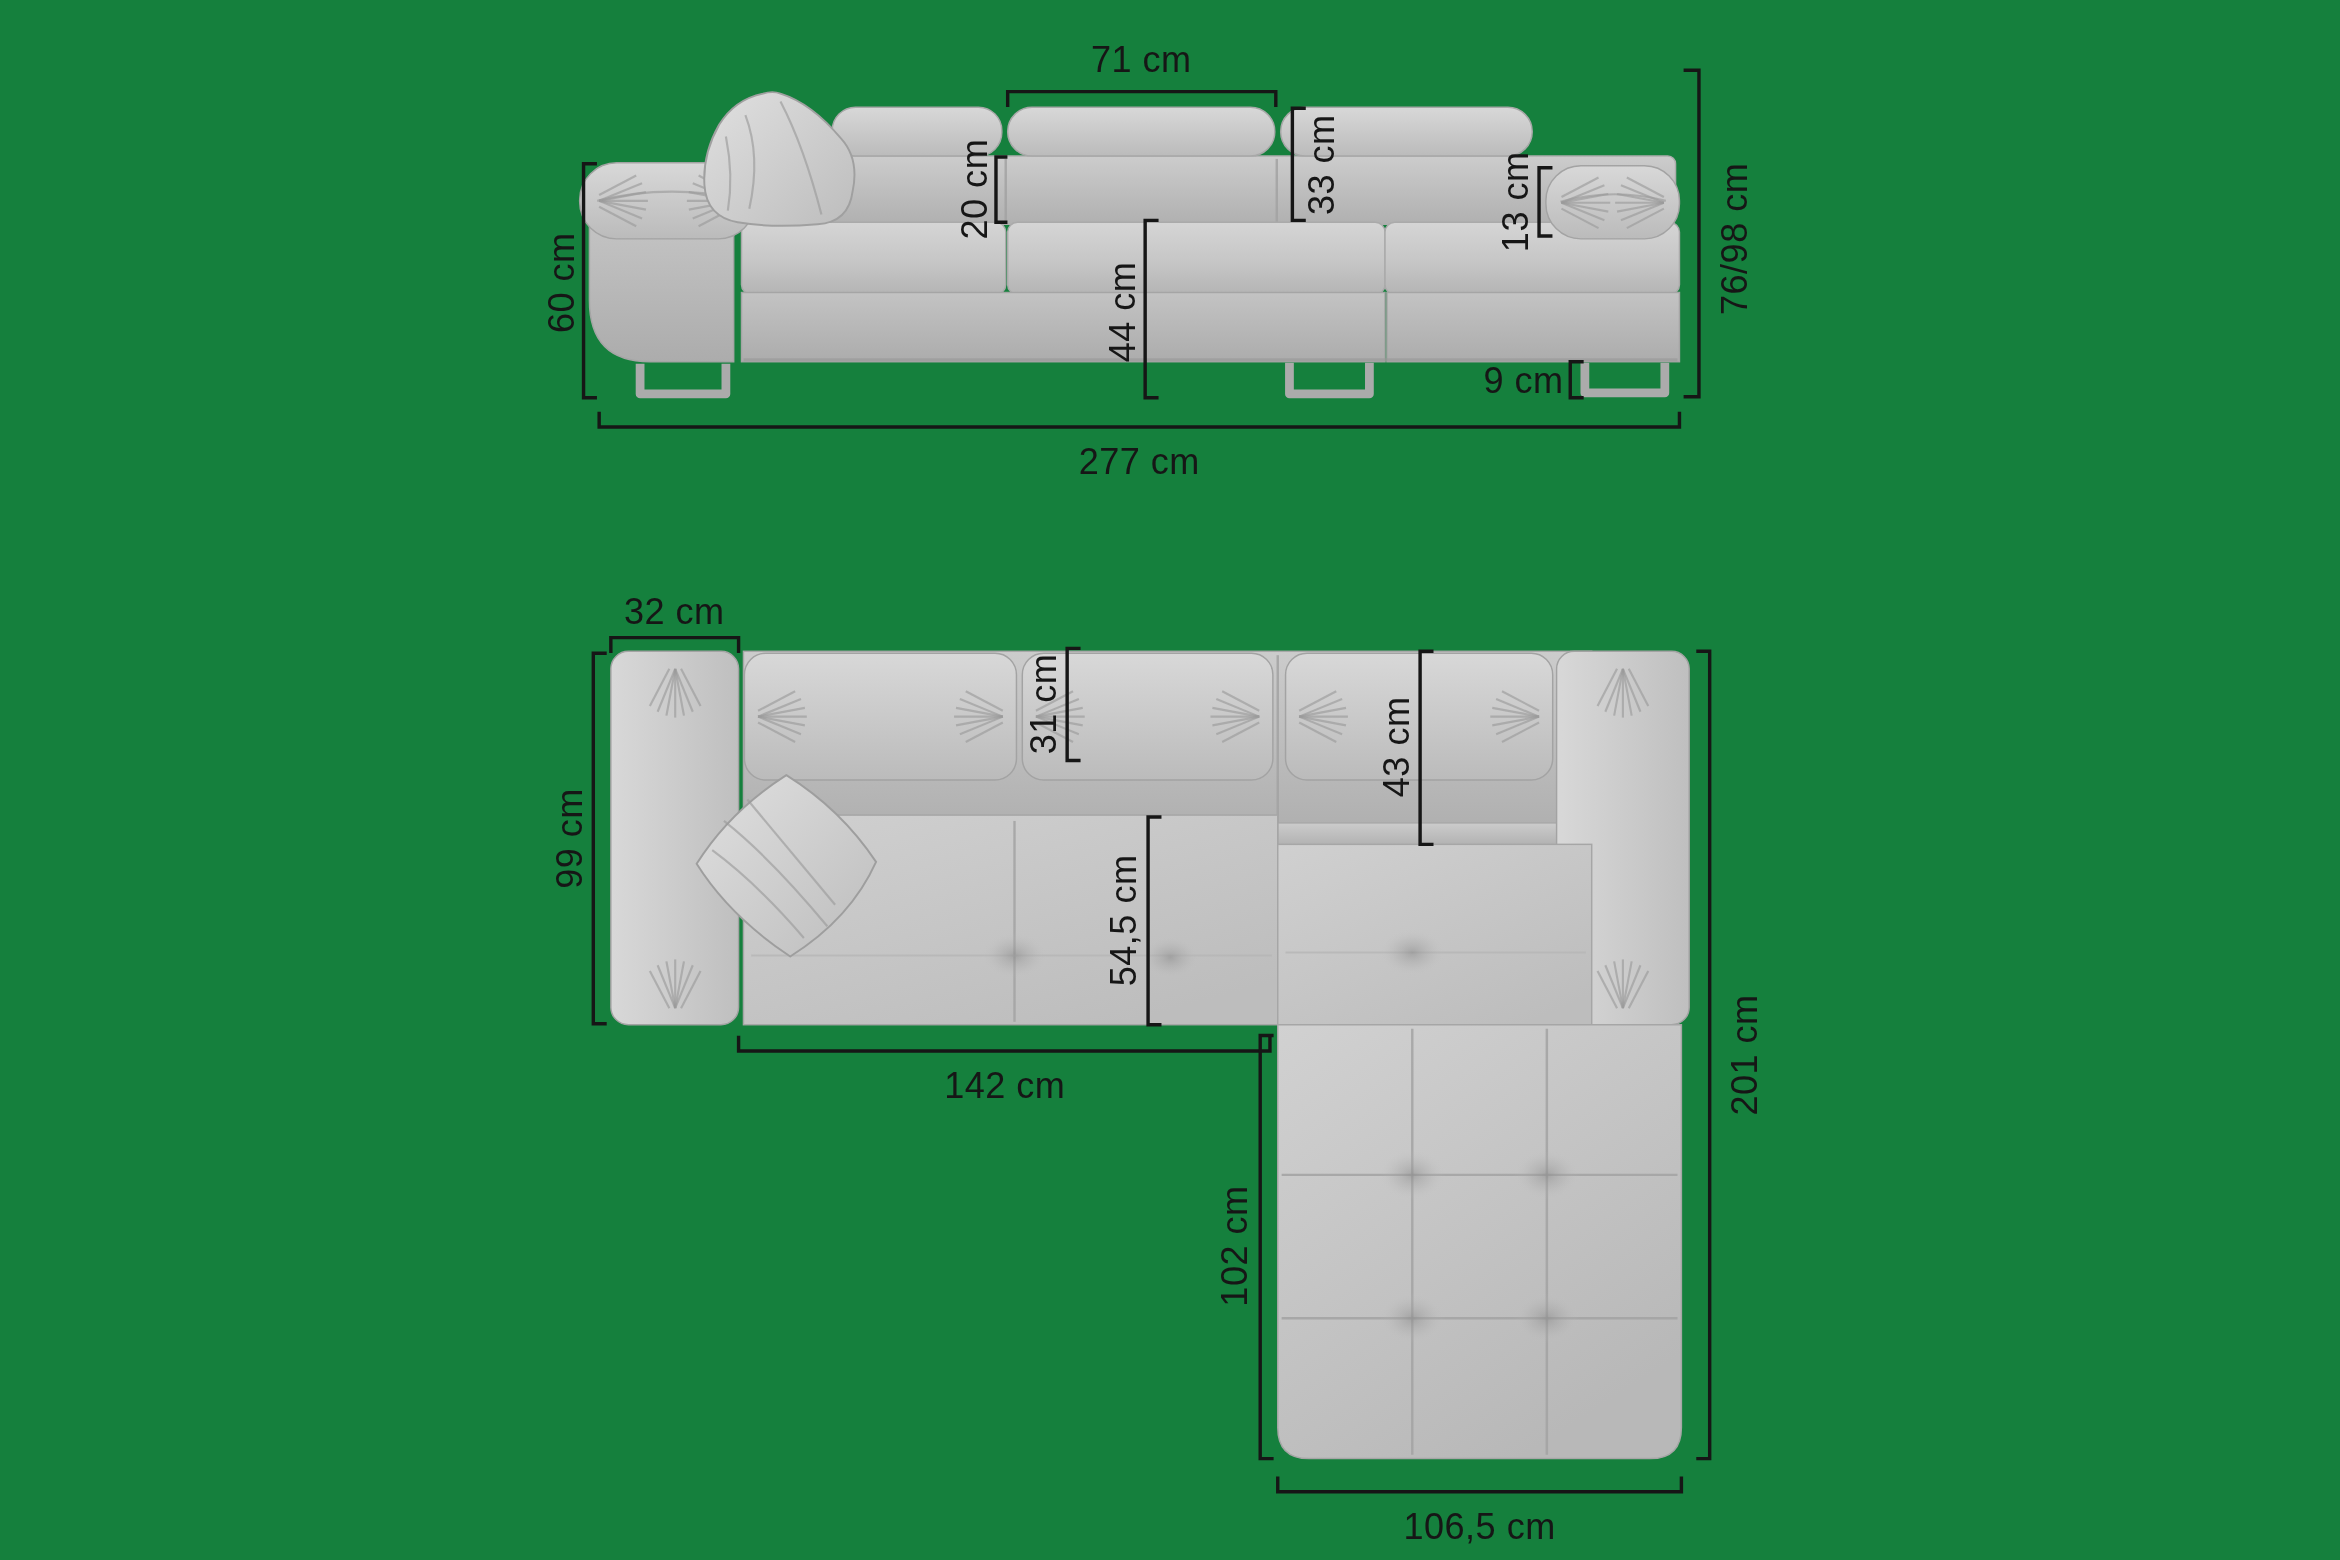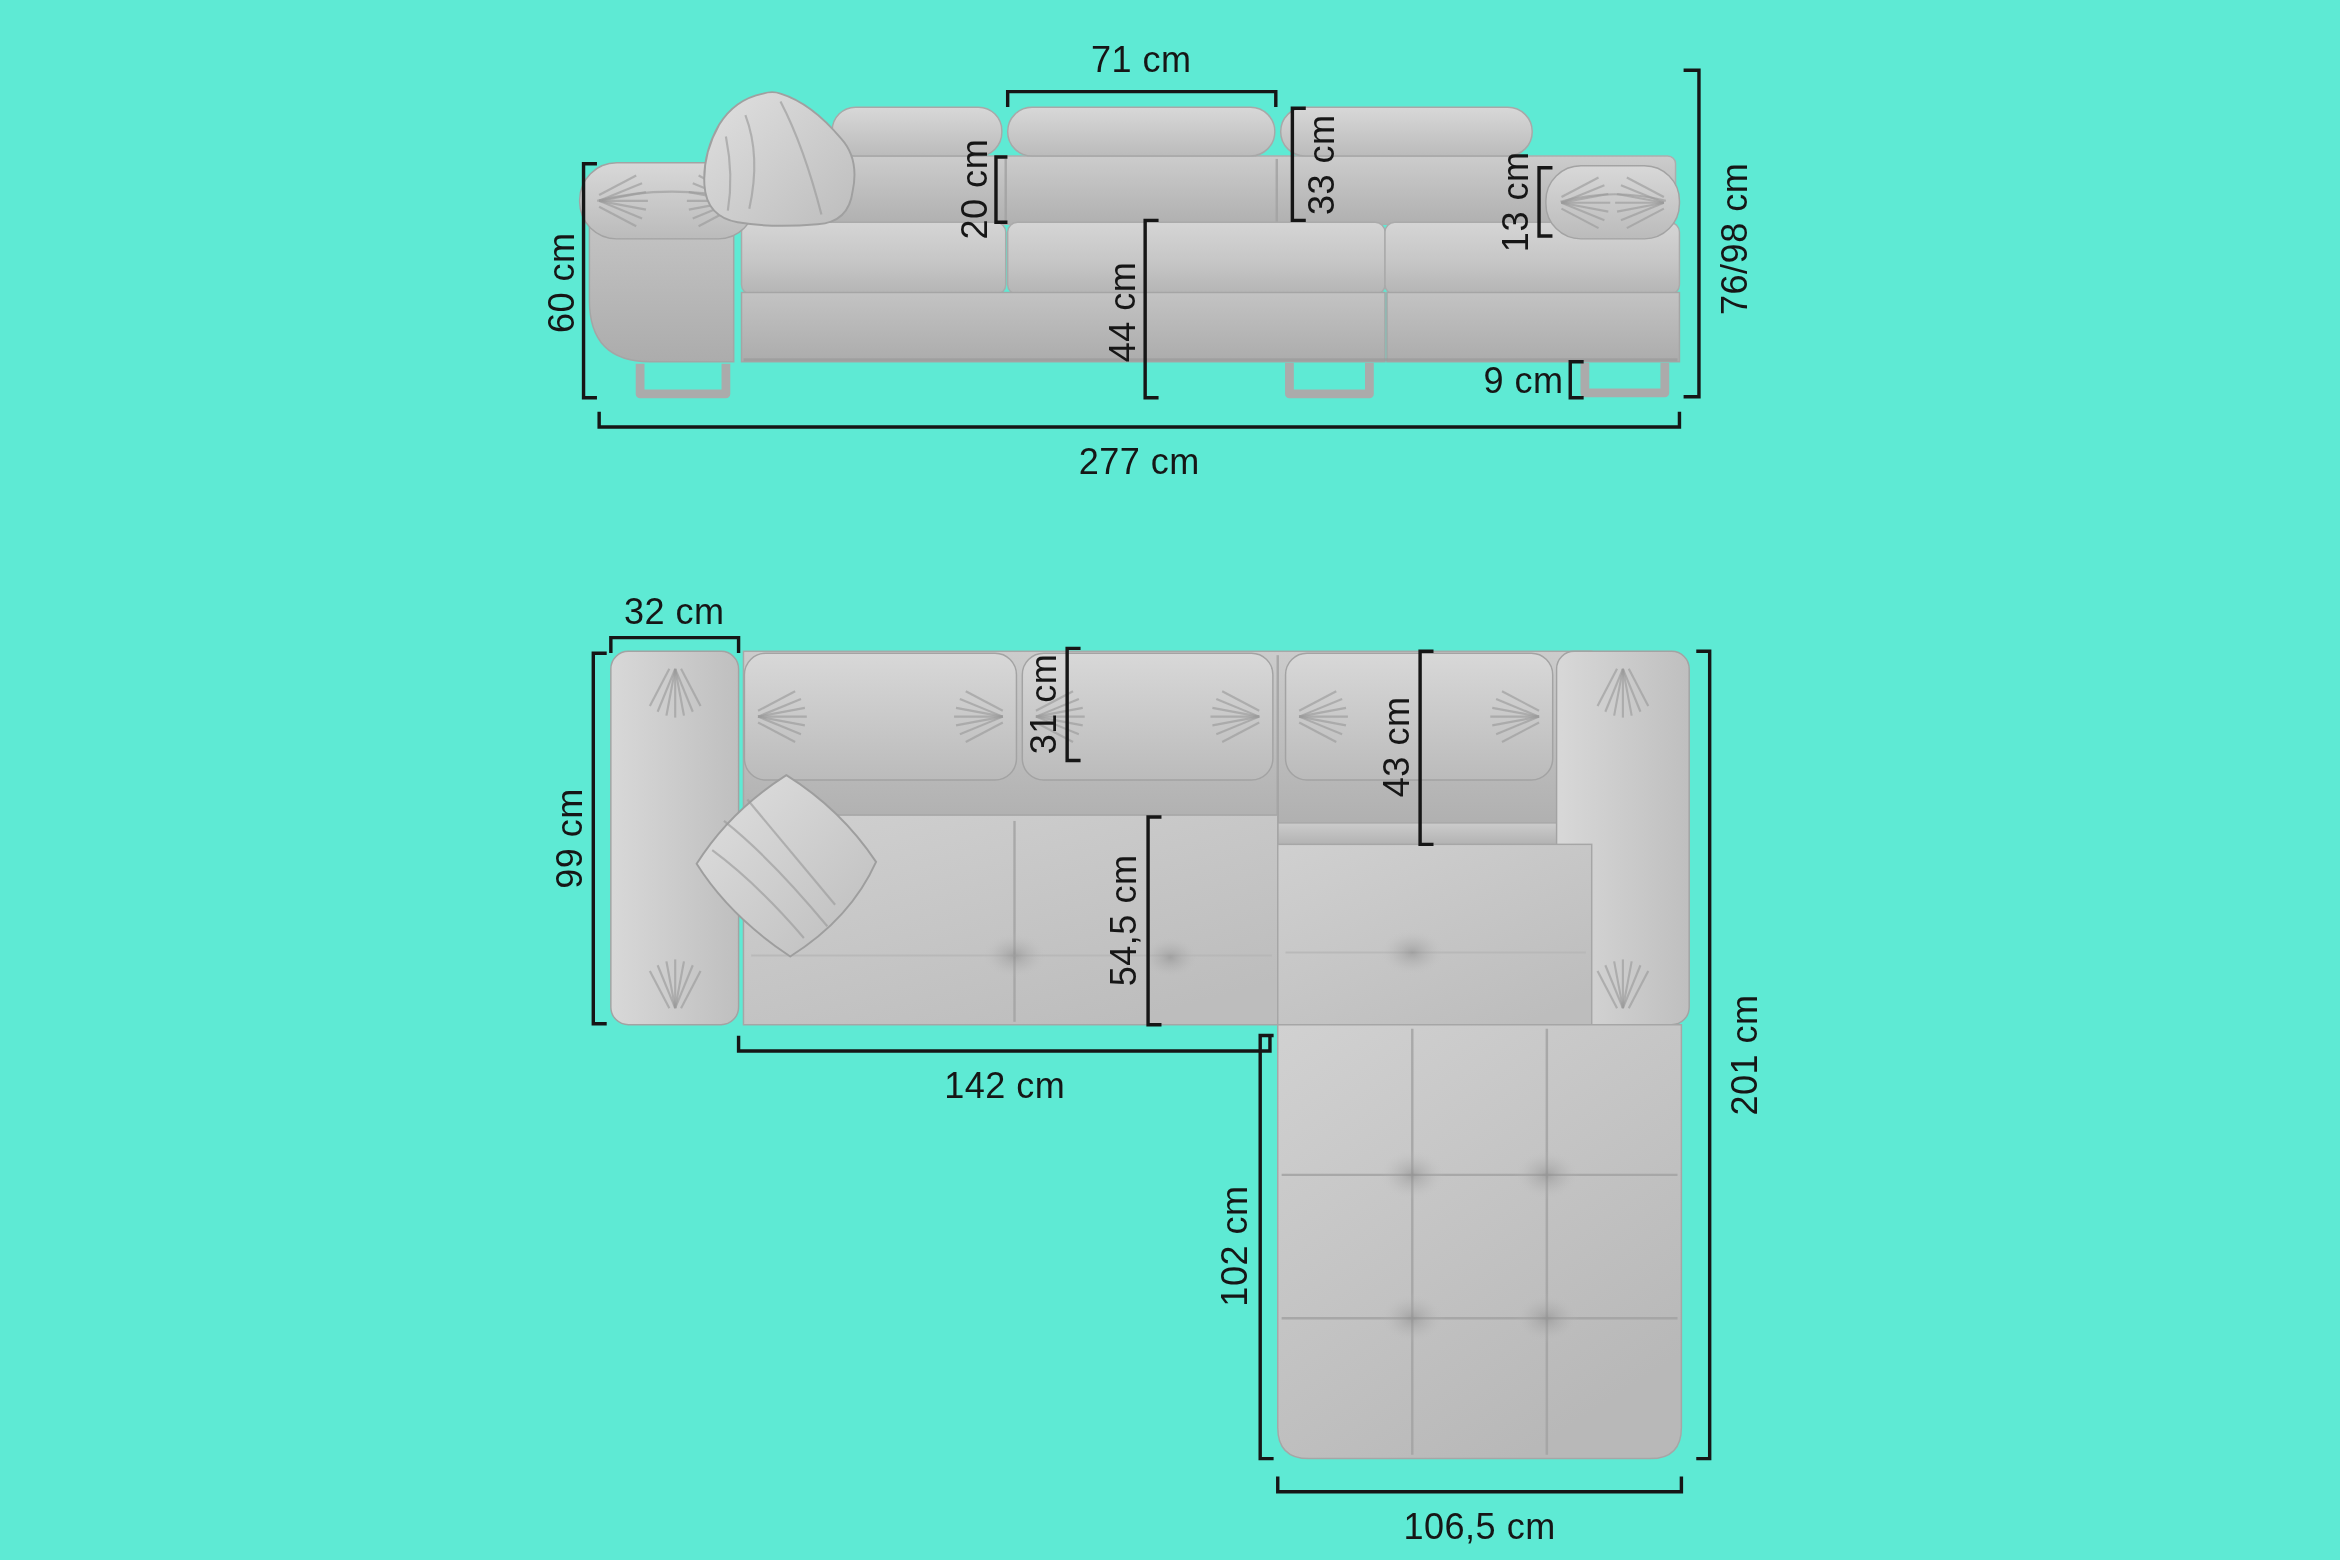--- a/index.html
+++ b/index.html
@@ -1,19 +1,19 @@
 <!DOCTYPE html>
 <html><head>
 <meta charset="utf-8">
 <style>
   html,body{margin:0;padding:0;background:#ffffff;}
   .stage{
     position:relative;
     width:2341px;height:1560px;
-    background:#5eead4;
+    background:#15803d;
     font-family:"Liberation Sans", sans-serif;
     overflow:hidden;
   }
   svg{display:block;}
   text{
     font-family:"Liberation Sans", sans-serif;
     font-size:37px;
     fill:#161616;
     letter-spacing:0.5px;
   }

